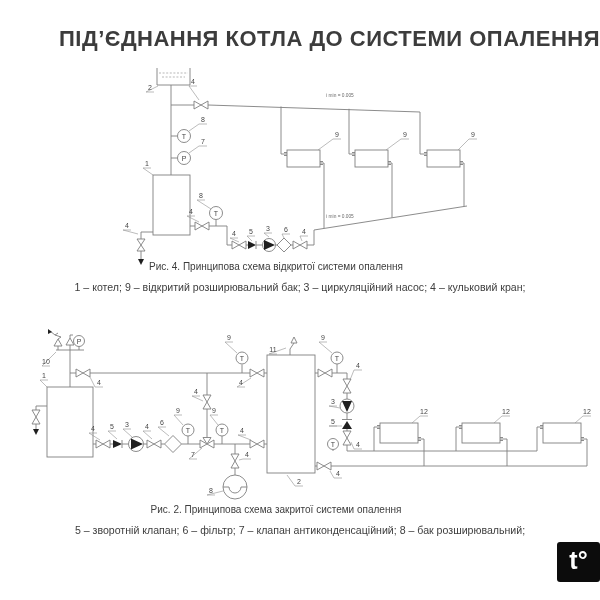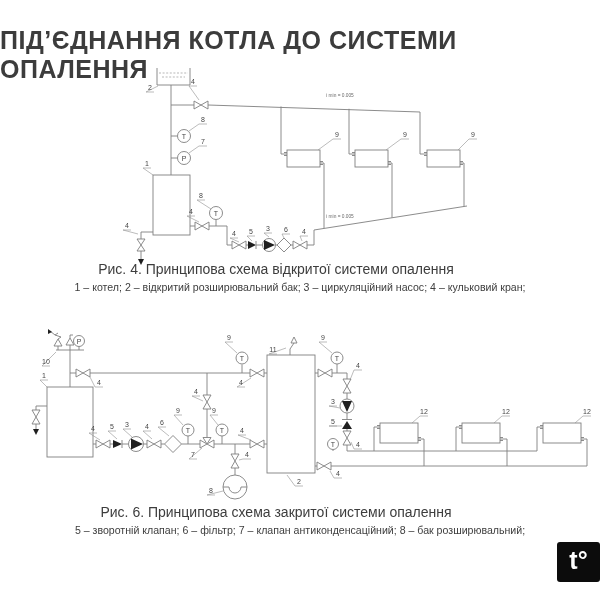--- a/index.html
+++ b/index.html
@@ -1,21 +1,21 @@
 <!DOCTYPE html>
 <html><head>
 <meta charset="utf-8">
 <style>
   html,body{margin:0;padding:0}
   body{width:600px;height:600px;position:relative;background:#ffffff;
        font-family:"Liberation Sans",sans-serif;overflow:hidden}
-  #title{position:absolute;top:26px;left:0;width:600px;text-align:left;
-         font-size:25px;font-weight:bold;letter-spacing:.5px;color:#3c3c3c}
+  #title{position:absolute;top:26px;left:0;width:600px;text-align:right;
+         font-size:22px;font-weight:bold;letter-spacing:.5px;color:#3c3c3c}
   .caption{position:absolute;left:0;width:552px;text-align:center;
-           font-size:14px;color:#3d3d3d}
+           font-size:10px;color:#3d3d3d}
   .legend{position:absolute;left:0;width:600px;text-align:center;
           font-size:10.6px;color:#3d3d3d;line-height:14.5px}
   #fig4-caption{top:261px}
   #fig4-legend{top:280px}
   #fig5-caption{top:504px}
   #fig5-legend{top:523px}
   svg{position:absolute;left:0}
   #fig4-svg{top:60px}
   #fig5-svg{top:328px}
   .pipe{fill:none;stroke:#7f7f7f;stroke-width:.9}
@@ -128,21 +128,21 @@
     <text class="num" x="337" y="77">9</text>
     <text class="num" x="405" y="77">9</text>
     <text class="num" x="473" y="77">9</text>
     <text class="slope" x="340" y="37">i min = 0.005</text>
     <text class="slope" x="340" y="158">i min = 0.005</text>
   </g>
 </svg>
 
 <div id="fig4-caption" class="caption">Рис. 4. Принципова схема відкритої системи опалення</div>
 <div id="fig4-legend" class="legend">
-  <div>1 – котел; 2 – відкритий розширювальний бак; 3 – циркуляційний насос; 4 – кульковий кран;</div>
+  <div>1 – котел; 9 – відкритий розширювальний бак; 3 – циркуляційний насос; 4 – кульковий кран;</div>
 </div>
 
 <svg id="fig5-svg" width="600" height="180" viewBox="0 0 600 180">
 
   <g>
     <path class="pipe" d="M70,59 V22 M56,22 H84
                           M58,22 V18 M70,22 V17 M79,22 V18.5
                           M70,45 H76 M90,45 H250 M264,45 H267
                           M242,36.5 V45 M337,36 V45
                           M315,45 H318 M332,45 H347
@@ -291,20 +291,20 @@
     <text class="num" x="162" y="97">6</text>
     <text class="num" x="178" y="85">9</text>
     <text class="num" x="214" y="85">9</text>
     <text class="num" x="193" y="129">7</text>
     <text class="num" x="242" y="105">4</text>
     <text class="num" x="247" y="129">4</text>
     <text class="num" x="211" y="165">8</text>
   </g>
 </svg>
 
-<div id="fig5-caption" class="caption">Рис. 6. Принципова схема закритої системи опалення</div>
+<div id="fig5-caption" class="caption">Рис. 2. Принципова схема закритої системи опалення</div>
 <div id="fig5-legend" class="legend">
   <div>5 – зворотній клапан; 6 – фільтр; 7 – клапан антиконденсаційний; 8 – бак розширювальний;</div>
 </div>
 
 <div id="logo">
   <span>t°</span>
 </div>
 
 </body></html>

